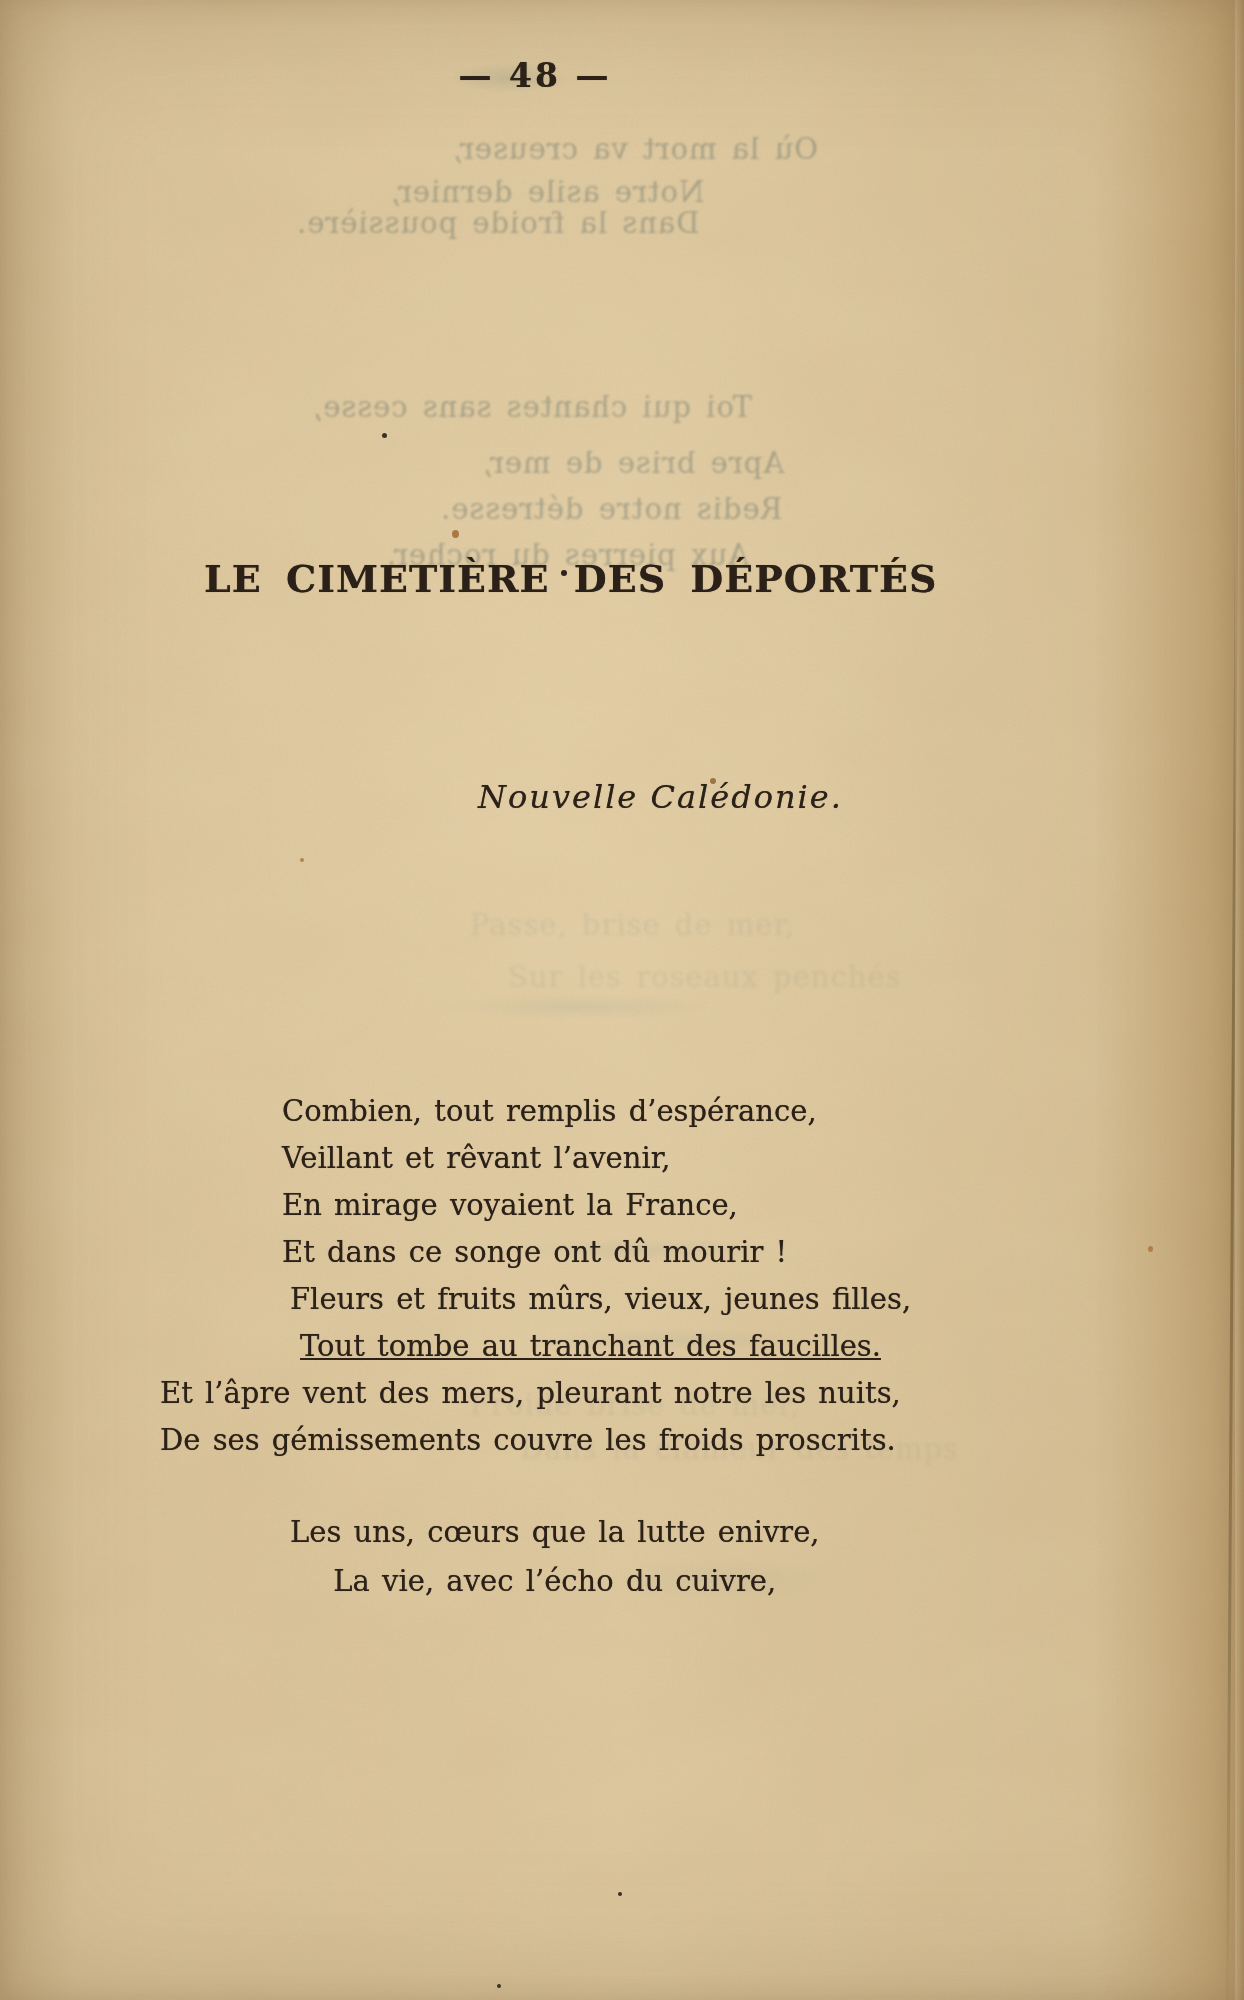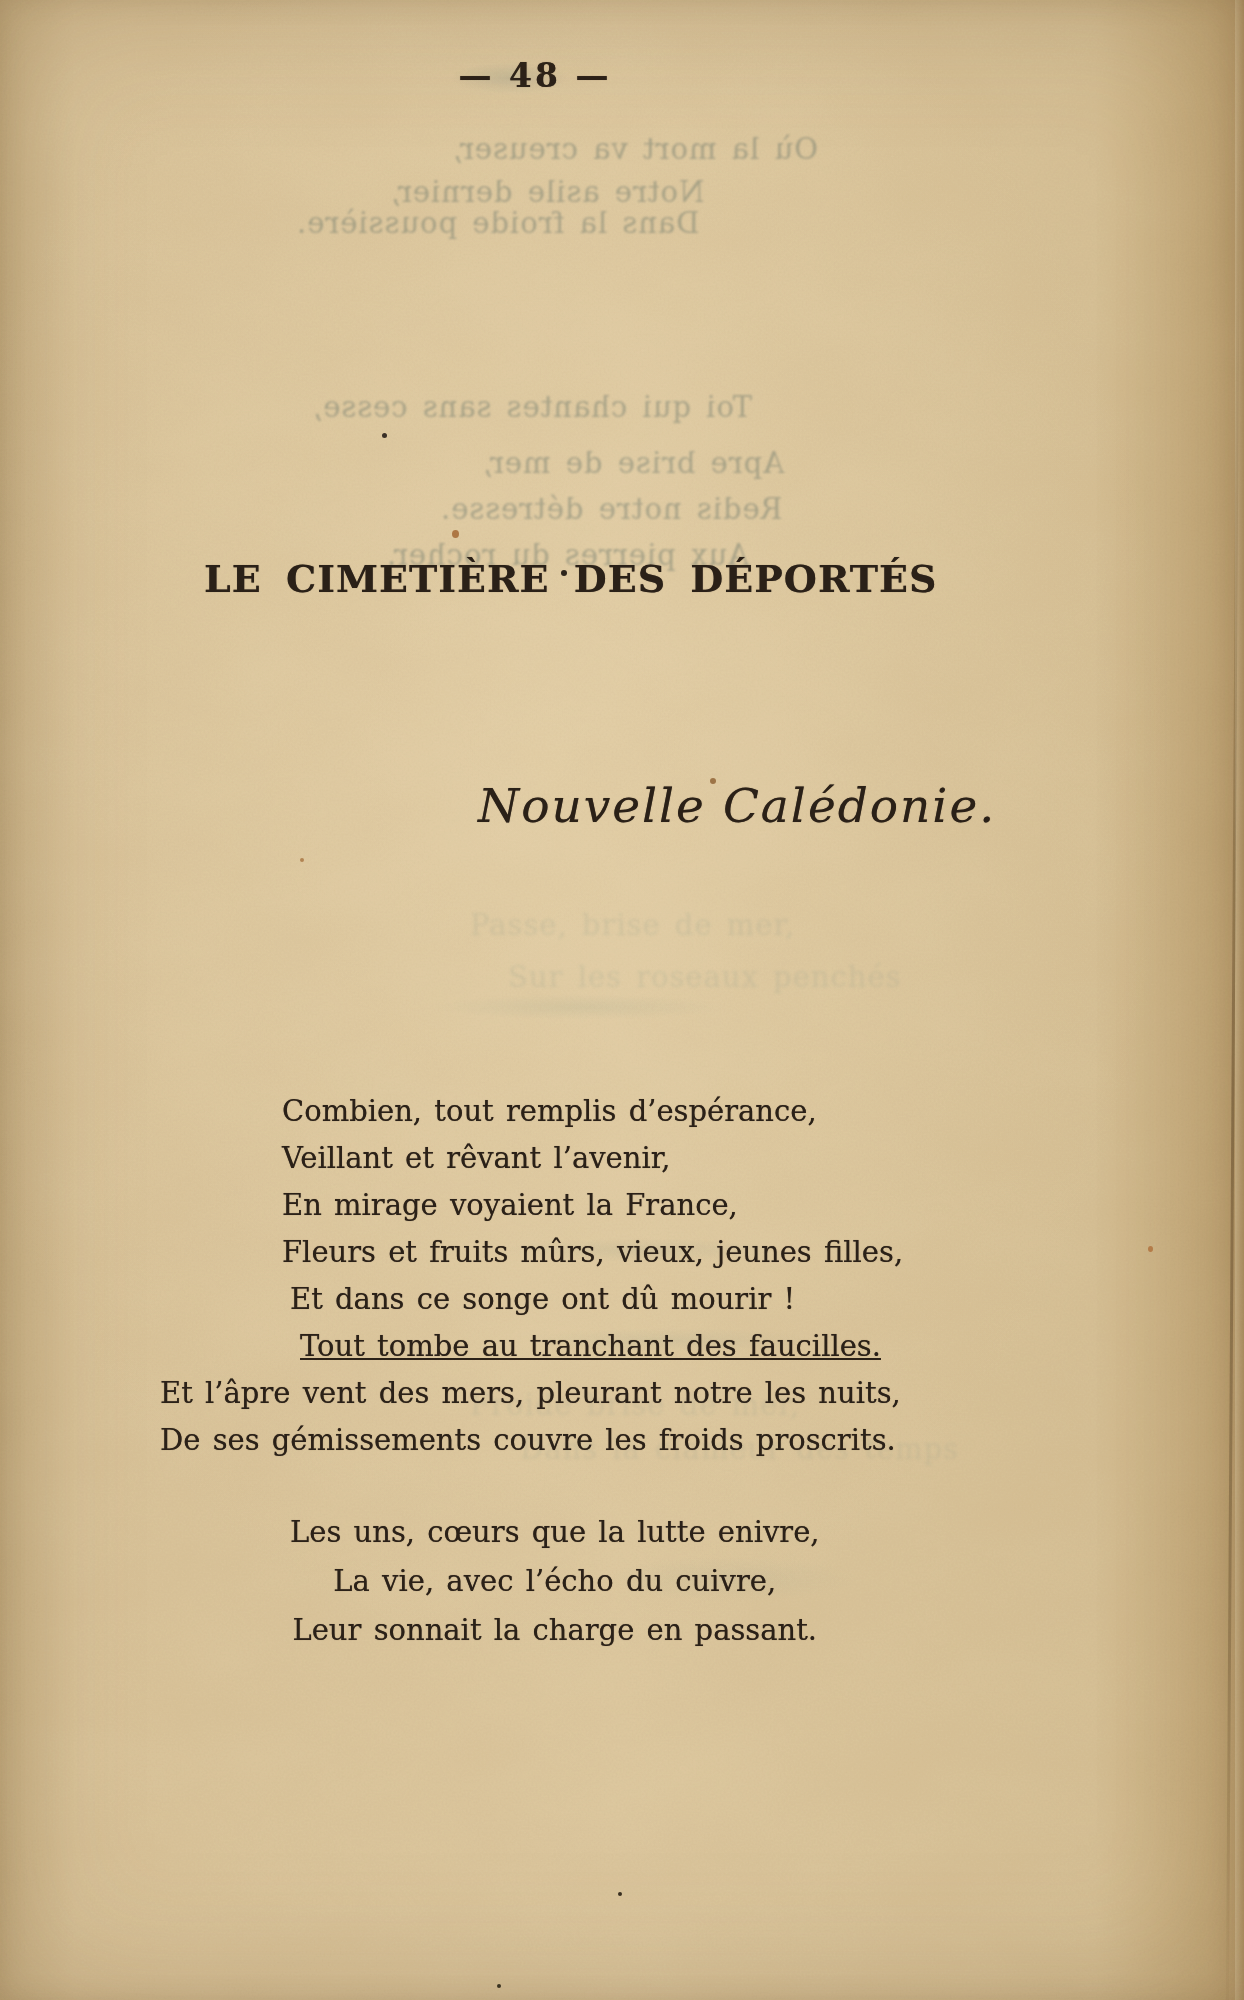--- a/index.html
+++ b/index.html
@@ -18,21 +18,21 @@
     background:linear-gradient(to bottom, rgba(90,65,30,0) 4%, rgba(90,65,30,.18) 30%, rgba(70,50,22,.42) 55%, rgba(70,50,22,.30) 80%, rgba(90,65,30,.05) 98%);
     transform:rotate(.35deg);
   }
   .edge-strip{
     position:absolute;top:0;bottom:0;right:0;width:9px;
     background:linear-gradient(to right, rgba(214,192,150,.9), rgba(186,157,112,.9));
   }
   .ink{color:#2b2118;text-shadow:0 0 .7px rgba(43,33,24,.65);}
   .pagenum{position:absolute;left:0;top:56px;width:1070px;text-align:center;font-size:33px;letter-spacing:3px;font-weight:700;}
   .title{position:absolute;left:204px;top:556px;font-size:38px;font-weight:700;letter-spacing:1px;word-spacing:10px;white-space:nowrap;}
-  .subtitle{position:absolute;left:478px;top:778px;font-size:47px;font-style:italic;letter-spacing:2px;white-space:nowrap;}
+  .subtitle{position:absolute;left:478px;top:778px;font-size:32px;font-style:italic;letter-spacing:2px;white-space:nowrap;}
   .stanza{position:absolute;font-size:29px;line-height:47px;word-spacing:3px;white-space:nowrap;}
   .stanza-1{left:160px;top:1088px;}
   .stanza-2{left:290px;top:1508px;line-height:49px;text-align:center;}
   .stanza-1 .vline:nth-child(1),
   .stanza-1 .vline:nth-child(2),
   .stanza-1 .vline:nth-child(3),
   .stanza-1 .vline:nth-child(4){padding-left:122px;}
   .stanza-1 .vline:nth-child(5){padding-left:130px;}
   .stanza-1 .vline:nth-child(6){padding-left:140px;text-decoration:underline;}
   .ghost{
@@ -76,31 +76,30 @@
   <div class="ink pagenum">— 48 —</div>
 
   <div class="ink title">LE CIMETIÈRE DES DÉPORTÉS</div>
 
   <div class="ink subtitle">Nouvelle Calédonie.</div>
 
   <div class="ink stanza stanza-1">
     <div class="vline">Combien, tout remplis d’espérance,</div>
     <div class="vline">Veillant et rêvant l’avenir,</div>
     <div class="vline">En mirage voyaient la France,</div>
+    <div class="vline">Et dans ce songe ont dû mourir !</div>
     <div class="vline">Fleurs et fruits mûrs, vieux, jeunes filles,</div>
-    <div class="vline">Et dans ce songe ont dû mourir !</div>
     <div class="vline">Tout tombe au tranchant des faucilles.</div>
     <div class="vline">Et l’âpre vent des mers, pleurant notre les nuits,</div>
     <div class="vline">De ses gémissements couvre les froids proscrits.</div>
   </div>
 
   <div class="ink stanza stanza-2">
     <div class="vline">Les uns, cœurs que la lutte enivre,</div>
     <div class="vline">La vie, avec l’écho du cuivre,</div>
-    <div class="vline">Leur sonnait la charge en passant.</div>
   </div>
 
   <div class="speck" style="left:382px;top:433px;width:5px;height:5px;background:#3b3128;"></div>
   <div class="speck" style="left:452px;top:530px;width:7px;height:8px;background:#a4642e;opacity:.8;"></div>
   <div class="speck" style="left:561px;top:570px;width:6px;height:6px;background:#2e261c;"></div>
   <div class="speck" style="left:710px;top:778px;width:6px;height:6px;background:#8a5a2a;opacity:.75;"></div>
   <div class="speck" style="left:1148px;top:1246px;width:5px;height:6px;background:#b06a30;opacity:.7;"></div>
   <div class="speck" style="left:618px;top:1892px;width:4px;height:4px;background:#3a3022;"></div>
   <div class="speck" style="left:497px;top:1984px;width:4px;height:4px;background:#35301f;"></div>
   <div class="speck" style="left:300px;top:858px;width:4px;height:4px;background:#a36a33;opacity:.7;"></div>

